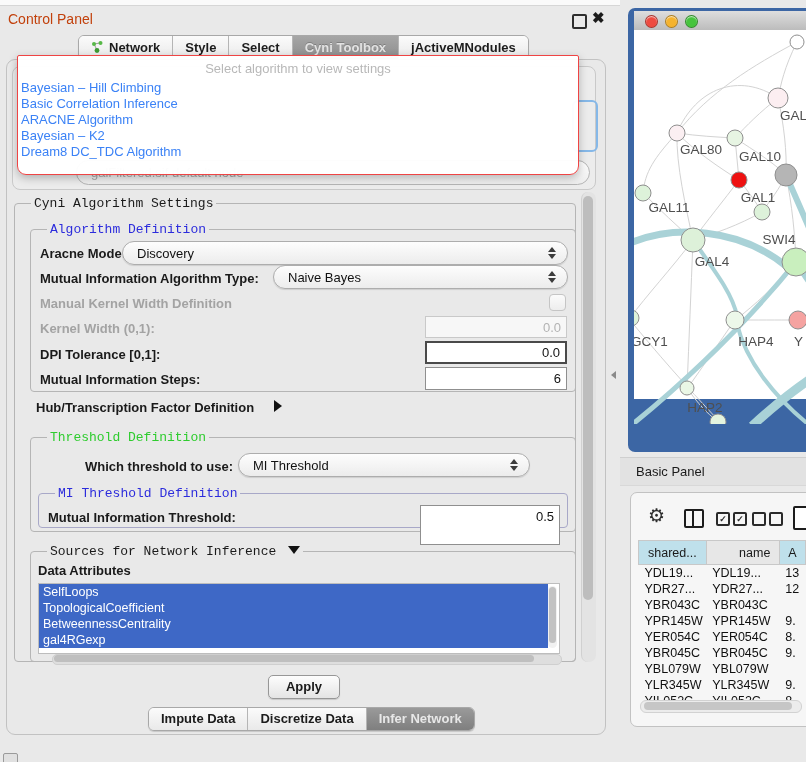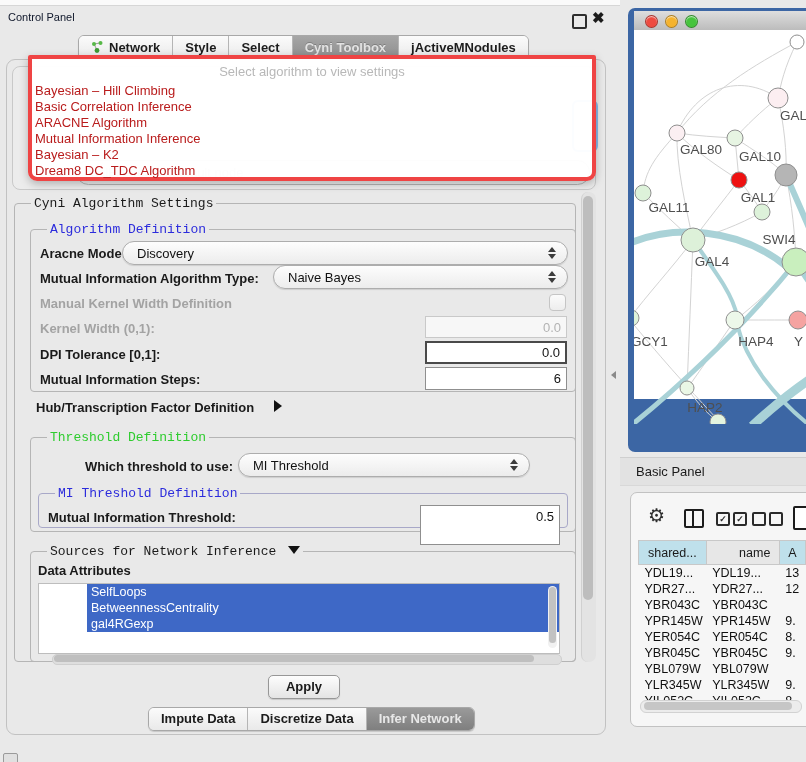--- a/index.html
+++ b/index.html
@@ -3,42 +3,42 @@
 <meta charset="utf-8">
 <style>
   html,body{margin:0;padding:0;}
   body{width:806px;height:762px;position:relative;background:#e9e9e9;
        font-family:"Liberation Sans",sans-serif;overflow:hidden;
        -webkit-font-smoothing:antialiased;color:#1a1a1a;}
   .abs{position:absolute;}
 
   
   .top-strip{left:0;top:0;width:620px;height:5px;background:#fafafa;border-bottom:1px solid #d6d6d6;}
-  .cp-title{left:8px;top:11px;font-size:11px;color:#0f172a;}
+  .cp-title{left:8px;top:11px;font-size:14px;color:#c2410c;}
   .float-btn{left:572px;top:14px;width:11px;height:11px;border:2px solid #2d2d2d;border-radius:2px;background:transparent;}
   .close-btn{left:592px;top:9px;font-size:15px;font-weight:bold;color:#1b1b1b;}
 
   .tabbar{left:78px;top:35px;height:23px;display:flex;border:1px solid #a8a8a8;border-radius:6px;overflow:hidden;background:#f3f3f3;box-shadow:0 1px 1px rgba(0,0,0,.15);}
   .tab{display:flex;align-items:center;gap:5px;padding:0 12px;font-size:13px;font-weight:bold;color:#1c1c1c;
        background:linear-gradient(#fbfbfb,#e9e9e9);border-right:1px solid #b5b5b5;}
   .tab:last-child{border-right:none;}
   .tab.active{background:linear-gradient(#a6a6a6,#8d8d8d);color:#e3e3e3;text-shadow:0 -1px 0 rgba(0,0,0,.2);}
   .net-ico{width:13px;height:13px;display:inline-block;}
 
   .outer-panel{left:6px;top:59px;width:598px;height:674px;border:1px solid #c2c2c2;border-radius:9px;background:#e9e9e9;}
   .inner-top-panel{left:12px;top:66px;width:582px;height:122px;border:1px solid #c9c9c9;border-radius:8px;background:#ececec;}
   .bg-combo{left:76px;top:160px;width:514px;height:25px;border:1px solid #b5b5b5;border-radius:13px;
             background:linear-gradient(#fdfdfd,#ededed);font-size:13px;color:#a9a9a9;line-height:24px;padding-left:14px;box-sizing:border-box;}
   .focus-frag{left:572px;top:100px;width:22px;height:48px;border:2px solid #86b8e8;border-radius:6px;}
 
   
-  .popup{left:28px;top:55px;width:560px;height:118px;background:rgba(255,255,255,.97);
-         border:4px solid #ef4444;border-radius:2px 2px 9px 9px;box-shadow:0 3px 8px rgba(0,0,0,.25);z-index:40;}
+  .popup{left:17px;top:55px;width:560px;height:118px;background:rgba(255,255,255,.97);
+         border:1px solid #ef4444;border-radius:2px 2px 9px 9px;box-shadow:0 3px 8px rgba(0,0,0,.25);z-index:40;}
   .popup-placeholder{width:100%;text-align:center;margin-top:5px;font-size:13px;color:#b8b8b8;}
-  .algo-item{font-size:13px;line-height:16px;padding-left:3px;color:#b91c1c;}
+  .algo-item{font-size:13px;line-height:16px;padding-left:3px;color:#3b82f6;}
   .algo-item.sel{font-weight:normal;}
 
   
   .v-scroll{left:581px;top:192px;width:14px;height:470px;background:#e3e3e3;border-left:1px solid #d0d0d0;border-radius:7px;}
   .v-thumb{left:583px;top:196px;width:10px;height:404px;background:#bdbdbd;border-radius:6px;}
 
   fieldset{position:absolute;margin:0;padding:0;border:1px solid #b5b5b5;border-radius:4px;box-sizing:border-box;}
   fieldset legend{font-size:13px;padding:0 3px;margin-left:16px;font-family:Liberation Mono, monospace;}
   .lg-black{color:#1a1a1a;} .lg-blue{color:#2c2cdc;} .lg-green{color:#2ecc2e;}
 
@@ -51,21 +51,21 @@
   .arr .dn{width:0;height:0;border-left:4px solid transparent;border-right:4px solid transparent;border-top:5px solid #3c3c3c;}
   .numbox{border:1px solid #8f8f8f;background:#fff;font-size:13px;color:#111;text-align:right;
           padding:0 5px;line-height:21px;box-sizing:border-box;}
   .numbox.dis{border:1px solid #c9c9c9;background:#f7f7f7;color:#b3b3b3;}
   .numbox.focus{border:2px solid #4a4a4a;line-height:19px;}
   .checkbox{width:15px;height:15px;border:1px solid #c5c5c5;border-radius:4px;background:linear-gradient(#fbfbfb,#ededed);}
   .tri-right{width:0;height:0;border-top:6px solid transparent;border-bottom:6px solid transparent;border-left:8px solid #111;display:inline-block;}
   .tri-down{width:0;height:0;border-left:6px solid transparent;border-right:6px solid transparent;border-top:8px solid #111;display:inline-block;}
 
   .attr-list{left:38px;top:583px;width:520px;height:69px;background:#fff;border:1px solid #bdbdbd;overflow:hidden;}
-  .attr-item{height:16px;line-height:16px;background:#3e68c6;color:#fff;font-size:12.5px;padding-left:4px;width:505px;margin-left:48px;}
+  .attr-item{height:16px;line-height:16px;background:#3e68c6;color:#fff;font-size:12.5px;padding-left:4px;width:505px;}
   .list-scroll{position:absolute;right:2px;top:2px;width:9px;height:62px;background:#f1f1f1;border-radius:5px;}
   .list-thumb{position:absolute;left:1px;top:1px;width:7px;height:56px;background:#c2c2c2;border-radius:4px;}
   .h-scroll{left:52px;top:654px;width:508px;height:9px;background:#dedede;border-radius:5px;border:1px solid #cfcfcf;}
   .h-thumb{left:54px;top:655px;width:480px;height:7px;background:#bfbfbf;border-radius:4px;}
 
   .apply-btn{left:268px;top:675px;width:70px;height:22px;border:1px solid #979797;border-radius:5px;
              background:linear-gradient(#fdfdfd,#e4e4e4);font-size:13px;font-weight:bold;text-align:center;line-height:21px;box-shadow:0 1px 1px rgba(0,0,0,.15);}
 
   .bottombar{left:148px;top:707px;height:22px;display:flex;border:1px solid #a8a8a8;border-radius:6px;overflow:hidden;box-shadow:0 1px 1px rgba(0,0,0,.15);}
   .btab{padding:0 12px;font-size:13px;font-weight:bold;line-height:21px;color:#1c1c1c;background:linear-gradient(#fbfbfb,#e9e9e9);border-right:1px solid #b5b5b5;}
@@ -208,20 +208,21 @@
   <legend class="lg-black">
     <span>Sources for Network Inference</span>
     <span class="tri-down" style="vertical-align:1px;margin-left:4px;"></span>
   </legend>
 </fieldset>
 <div class="abs fld-label" style="left:38px;top:563px;">Data Attributes</div>
 
 <div class="abs attr-list">
   <div id="attr-items">
       <div class="attr-item">SelfLoops</div>
+      <div class="attr-item">TopologicalCoefficient</div>
       <div class="attr-item">BetweennessCentrality</div>
       <div class="attr-item">gal4RGexp</div>
     </div>
   <div class="list-scroll">
       <div class="list-thumb"></div>
     </div>
 </div>
 <div class="abs h-scroll"></div>
 <div class="abs h-thumb"></div>
 
@@ -235,21 +236,20 @@
 
 <div class="abs splitter-arrow"></div>
 <div class="abs mini-icon"></div>
 
 <div class="abs popup">
   <div class="popup-placeholder">Select algorithm to view settings</div>
   <div id="algo-list" style="margin-top:4px;">
       <div class="algo-item">Bayesian – Hill Climbing</div>
       <div class="algo-item">Basic Correlation Inference</div>
       <div class="algo-item sel">ARACNE Algorithm</div>
-      <div class="algo-item">Mutual Information Inference</div>
       <div class="algo-item">Bayesian – K2</div>
       <div class="algo-item">Dream8 DC_TDC Algorithm</div>
     </div>
 </div>
 
 <div class="abs net-frame"></div>
 <div class="abs net-titlebar">
   <span class="light" style="left: 11px; background: rgb(238, 75, 64);"></span>
   <span class="light" style="left: 31px; background: rgb(245, 179, 46);"></span>
   <span class="light" style="left: 51px; background: rgb(70, 196, 61);"></span>

